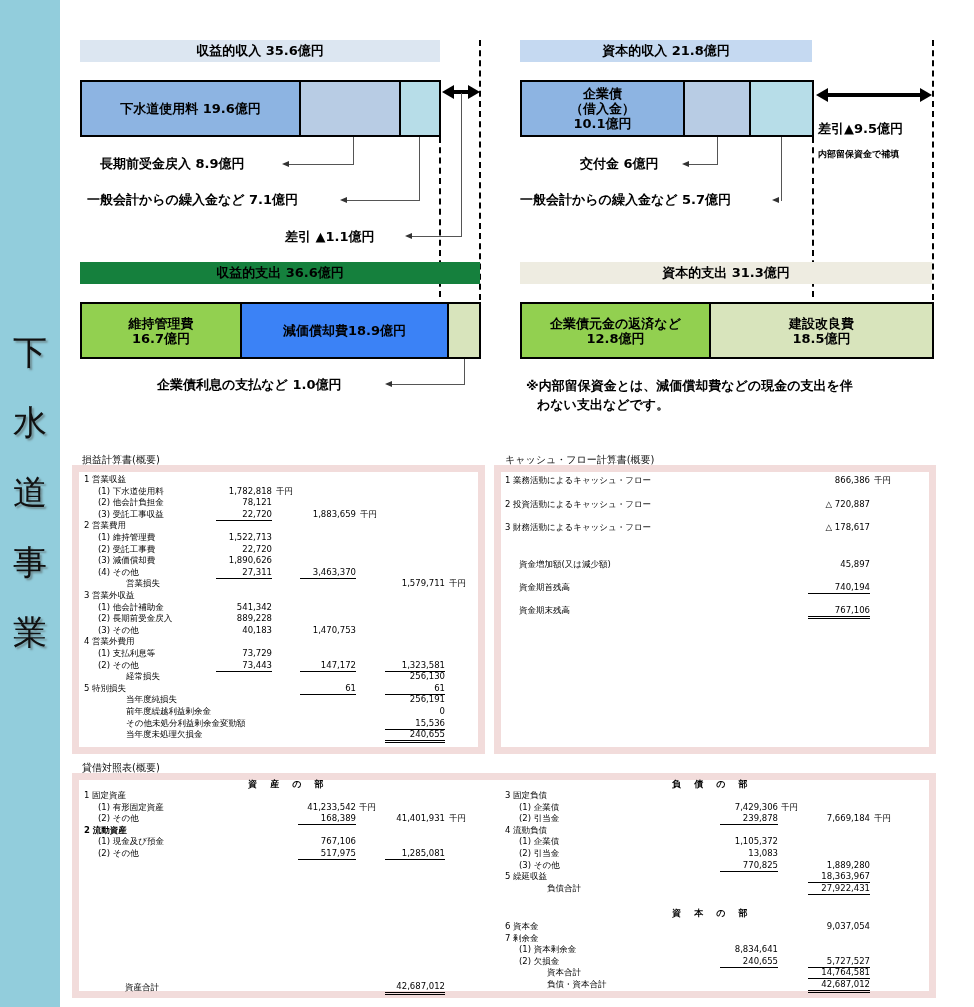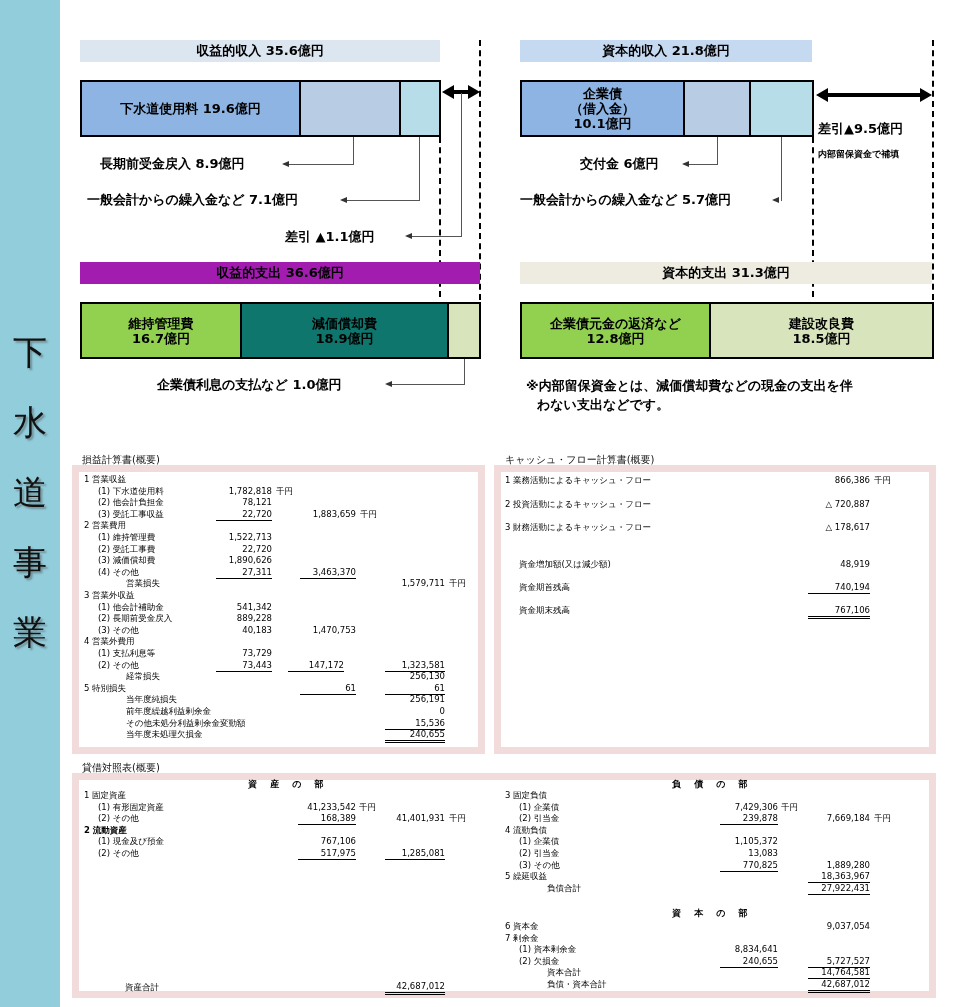--- a/index.html
+++ b/index.html
@@ -65,28 +65,28 @@
 <div class="conn" style="left:419px;top:137px;width:1px;height:64px;border-left-width:1px"></div>
 <div class="conn" style="left:344px;top:200px;width:76px;height:1px;border-top-width:1px"></div>
 <div class="arrowhead-l" style="left:340px;top:197px"></div>
 <div class="lbl" style="left:87px;top:191px">一般会計からの繰入金など  7.1億円</div>
 
 <div class="conn" style="left:461px;top:93px;width:1px;height:144px;border-left-width:1px"></div>
 <div class="conn" style="left:410px;top:236px;width:52px;height:1px;border-top-width:1px"></div>
 <div class="arrowhead-l" style="left:405px;top:233px"></div>
 <div class="lbl" style="left:285px;top:228px">差引  ▲1.1億円</div>
 
-<div class="band" style="left:80px;top:262px;width:400px;background:#a21caf">収益的支出  36.6億円</div>
+<div class="band" style="left:80px;top:262px;width:400px;background:#15803d">収益的支出  36.6億円</div>
 
 <div class="bar" style="left:80px;top:302px;width:401px;height:57px">
   <div class="cell" style="width:160px;background:#92d050;flex-direction:column">
     <span>維持管理費</span>
     <span>16.7億円</span>
   </div>
-  <div class="cell" style="width:207px;background:#0f766e;flex-direction:column">
+  <div class="cell" style="width:207px;background:#3b82f6;">
     <span>減価償却費</span>
     <span>18.9億円</span>
   </div>
   <div class="cell" style="flex:1;background:#d8e4bc"></div>
 </div>
 
 <div class="conn" style="left:464px;top:359px;width:1px;height:26px;border-left-width:1px"></div>
 <div class="conn" style="left:390px;top:384px;width:75px;height:1px;border-top-width:1px"></div>
 <div class="arrowhead-l" style="left:385px;top:381px"></div>
 <div class="lbl" style="left:157px;top:376px">企業債利息の支払など  1.0億円</div>
@@ -168,21 +168,21 @@
     <div class="fin " style="left: 98px; top: 613.2px;">(2) 長期前受金戻入</div>
     <div class="fin num" style="left: 216px; top: 613.2px; width: 56px;">889,228</div>
     <div class="fin " style="left: 98px; top: 624.8px;">(3) その他</div>
     <div class="fin num" style="left: 216px; top: 624.8px; width: 56px;">40,183</div>
     <div class="fin num" style="left: 300px; top: 624.8px; width: 56px;">1,470,753</div>
     <div class="fin " style="left: 84px; top: 636.4px;">4  営業外費用</div>
     <div class="fin " style="left: 98px; top: 648px;">(1) 支払利息等</div>
     <div class="fin num" style="left: 216px; top: 648px; width: 56px;">73,729</div>
     <div class="fin " style="left: 98px; top: 659.6px;">(2) その他</div>
     <div class="fin num ul" style="left: 216px; top: 659.6px; width: 56px;">73,443</div>
-    <div class="fin num ul" style="left: 288px; top: 659.6px; width: 56px;">147,172</div>
+    <div class="fin num ul" style="left: 300px; top: 659.6px; width: 56px;">147,172</div>
     <div class="fin num ul" style="left: 385px; top: 659.6px; width: 60px;">1,323,581</div>
     <div class="fin " style="left: 126px; top: 671.2px;">経常損失</div>
     <div class="fin num" style="left: 385px; top: 671.2px; width: 60px;">256,130</div>
     <div class="fin " style="left: 84px; top: 682.8px;">5  特別損失</div>
     <div class="fin num ul" style="left: 300px; top: 682.8px; width: 56px;">61</div>
     <div class="fin num ul" style="left: 385px; top: 682.8px; width: 60px;">61</div>
     <div class="fin " style="left: 126px; top: 694.4px;">当年度純損失</div>
     <div class="fin num" style="left: 385px; top: 694.4px; width: 60px;">256,191</div>
     <div class="fin " style="left: 126px; top: 706px;">前年度繰越利益剰余金</div>
     <div class="fin num" style="left: 385px; top: 706px; width: 60px;">0</div>
@@ -196,21 +196,21 @@
 <div class="panel" style="left:494px;top:465px;width:442px;height:289px"></div>
 <div id="cf-rows">
     <div class="fin " style="left: 505px; top: 475px;">1  業務活動によるキャッシュ・フロー</div>
     <div class="fin num" style="left: 808px; top: 475px; width: 62px;">866,386</div>
     <div class="fin " style="left: 874px; top: 475px;">千円</div>
     <div class="fin " style="left: 505px; top: 499px;">2  投資活動によるキャッシュ・フロー</div>
     <div class="fin num" style="left: 808px; top: 499px; width: 62px;">△ 720,887</div>
     <div class="fin " style="left: 505px; top: 522px;">3  財務活動によるキャッシュ・フロー</div>
     <div class="fin num" style="left: 808px; top: 522px; width: 62px;">△ 178,617</div>
     <div class="fin " style="left: 519px; top: 559px;">資金増加額(又は減少額)</div>
-    <div class="fin num" style="left: 808px; top: 559px; width: 62px;">48,919</div>
+    <div class="fin num" style="left: 808px; top: 559px; width: 62px;">45,897</div>
     <div class="fin " style="left: 519px; top: 582px;">資金期首残高</div>
     <div class="fin num ul" style="left: 808px; top: 582px; width: 62px;">740,194</div>
     <div class="fin " style="left: 519px; top: 605px;">資金期末残高</div>
     <div class="fin num dul" style="left: 808px; top: 605px; width: 62px;">767,106</div>
   </div>
 
 <div class="panel-title" style="left:82px;top:761px">貸借対照表(概要)</div>
 <div class="panel" style="left:72px;top:773px;width:864px;height:225px"></div>
 <div class="fin hdr" style="left:248px;top:779px">資 産 の 部</div>
 <div class="fin hdr" style="left:672px;top:779px">負 債 の 部</div>

